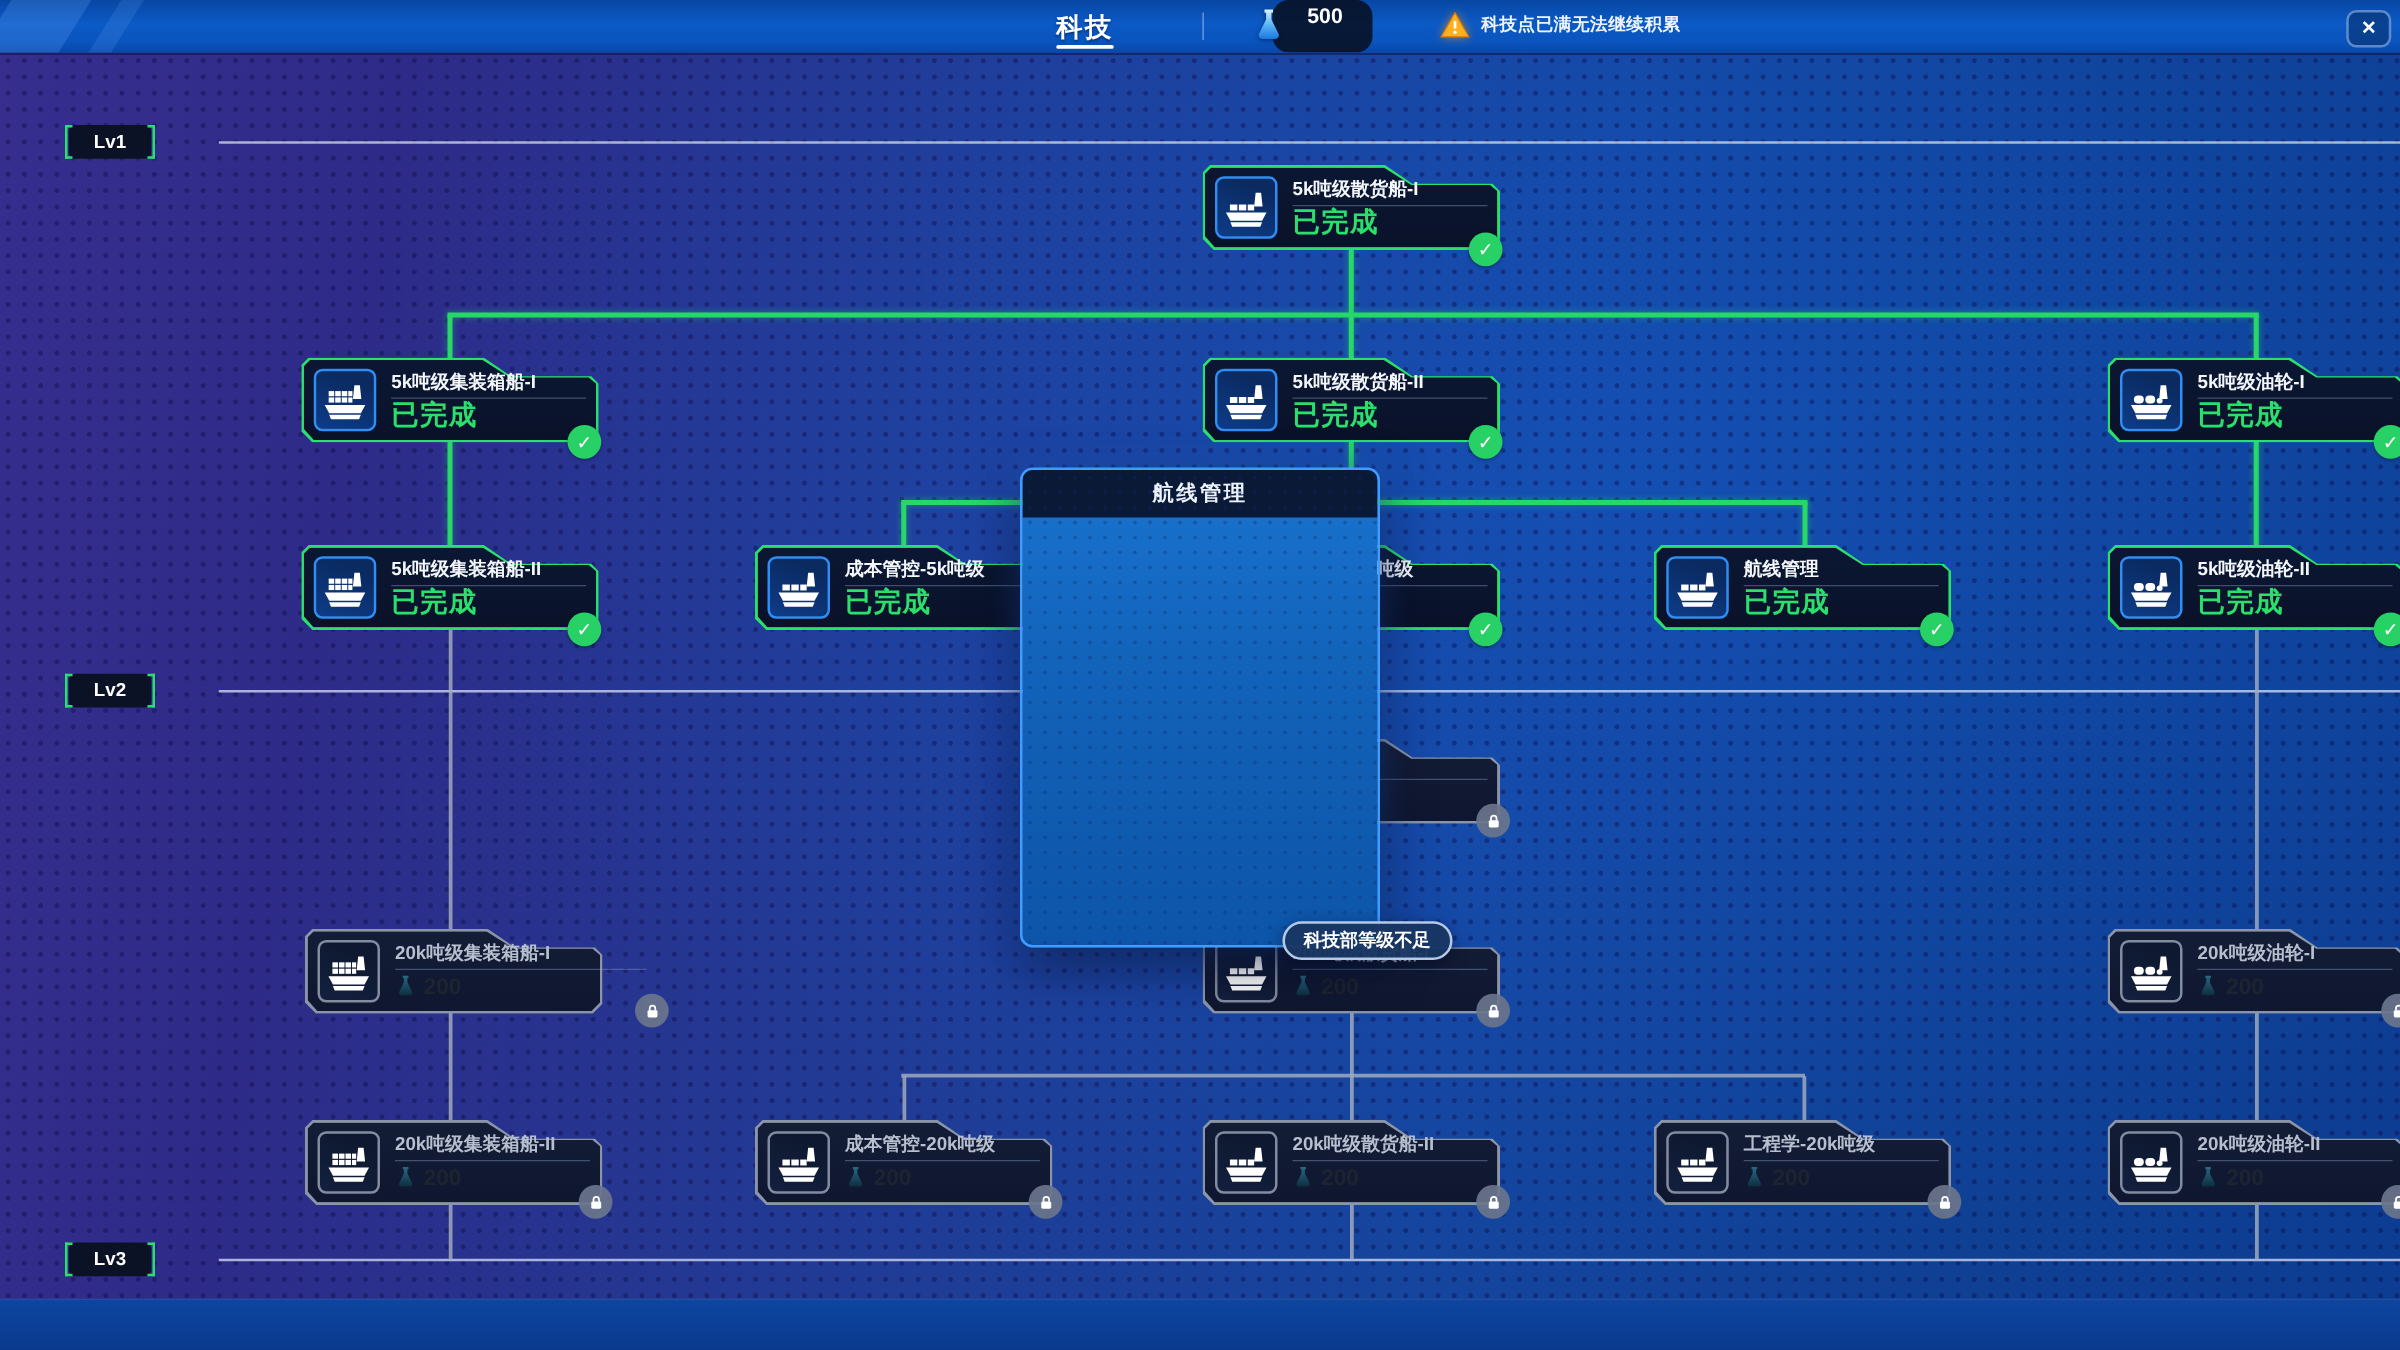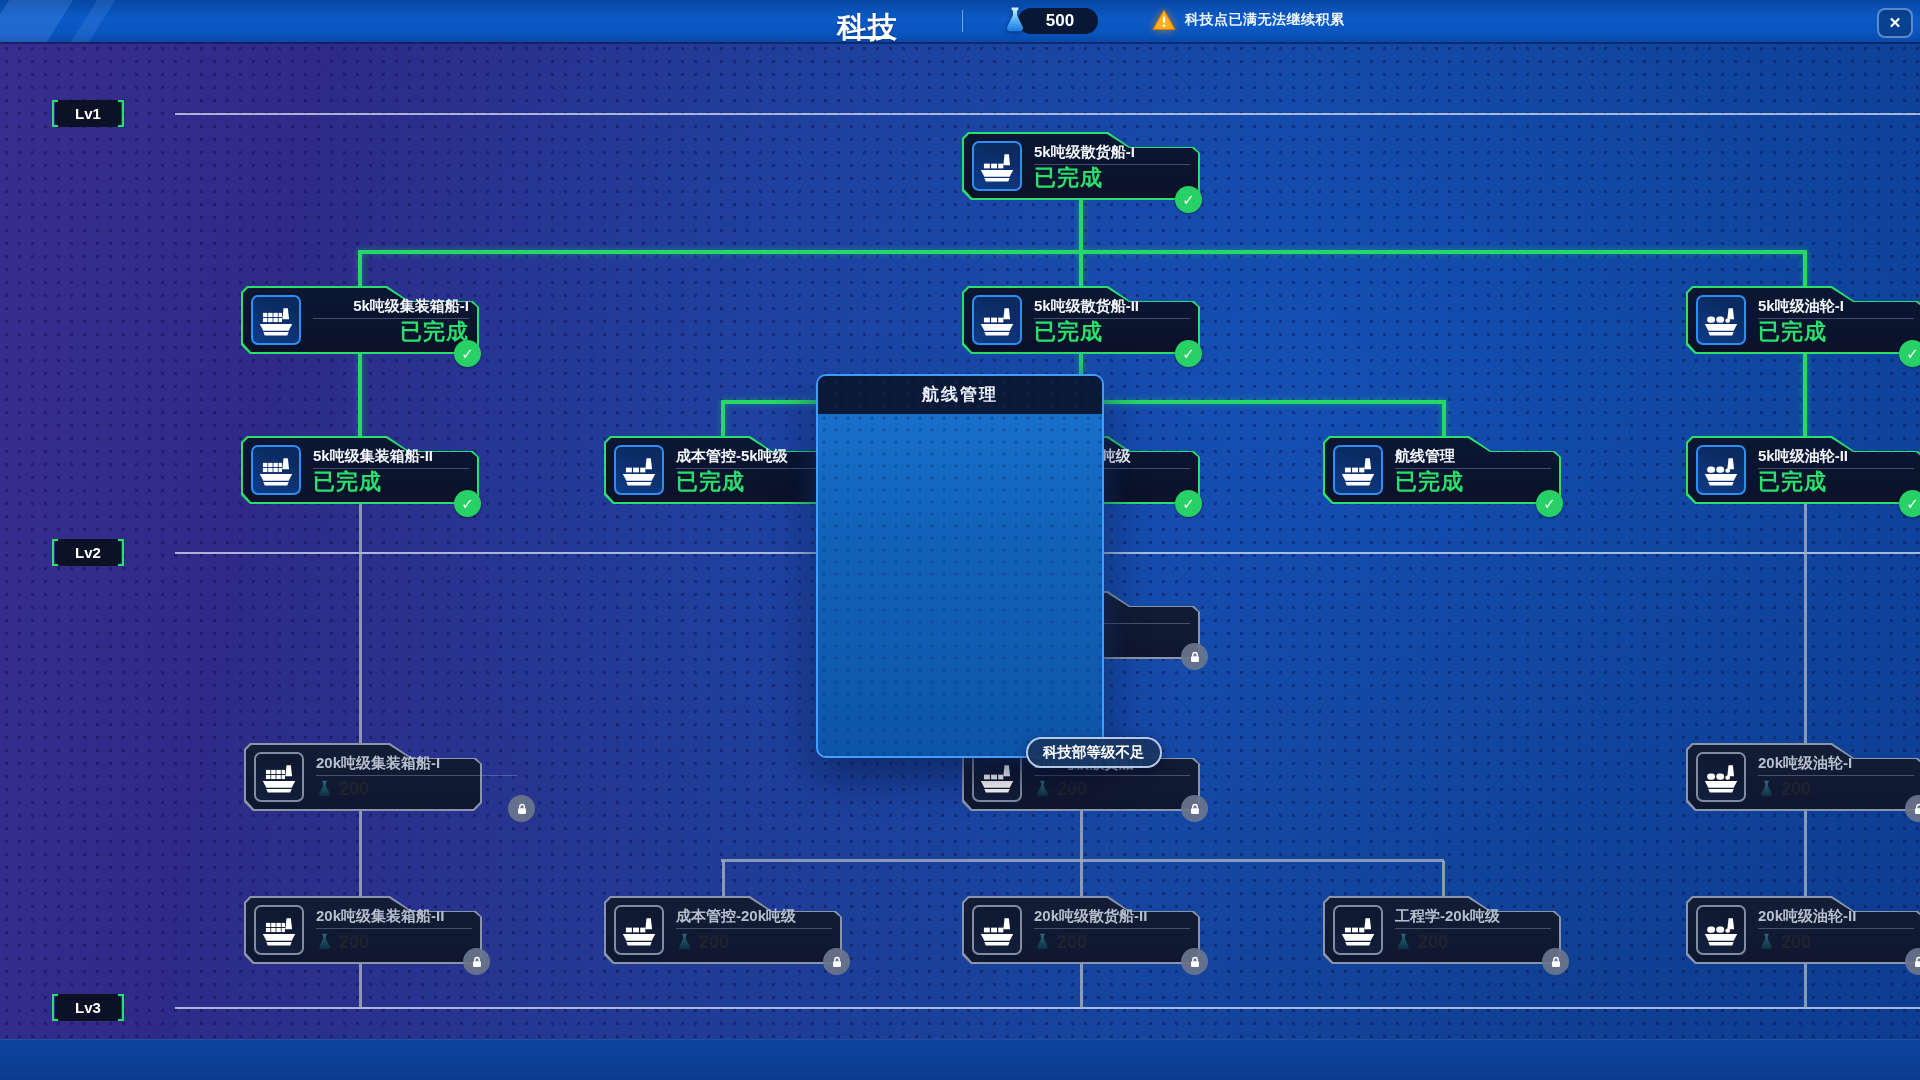--- a/index.html
+++ b/index.html
@@ -16,28 +16,28 @@
     background:linear-gradient(180deg,#0d45a0,#0a3a8e);border-top:1px solid rgba(140,180,255,.18);}
 
   
   .topbar{position:absolute;left:0;top:0;width:100%;height:42px;z-index:10;overflow:hidden;
     background:linear-gradient(180deg,#0747a4 0%,#0b5ac6 45%,#0a54bd 80%,#0848a8 100%);
     box-shadow:0 2px 0 rgba(5,20,70,.55);}
   .streak{position:absolute;top:-6px;height:54px;background:rgba(110,175,255,.22);transform:skewX(-32deg);}
   .streak.s1{left:-4px;width:64px;}
   .streak.s2{left:84px;width:18px;background:rgba(110,175,255,.16);}
   .tab{position:absolute;left:836px;top:0;height:42px;width:64px;text-align:center;cursor:pointer;}
-  .tab-label{display:block;margin-top:8px;color:#fff;font-size:29px;font-weight:bold;letter-spacing:2px;
+  .tab-label{display:block;margin-top:8px;color:#fff;font-size:21px;font-weight:bold;letter-spacing:2px;
     text-shadow:0 1px 2px rgba(0,30,90,.6);}
   .tab-underline{position:absolute;left:50%;bottom:3px;width:46px;height:3px;margin-left:-23px;
     background:#fff;border-radius:2px;}
   .tb-divider{position:absolute;left:962px;top:10px;width:1px;height:22px;background:rgba(230,240,255,.5);}
   .points{position:absolute;left:1002px;top:6px;height:30px;display:flex;align-items:center;}
   .flask-tb{width:26px;height:30px;position:relative;z-index:2;filter:drop-shadow(0 1px 2px rgba(0,20,60,.6));}
-  .points-pill{margin-left:-10px;background:rgba(7,16,34,.88);border-radius:13px;height:26px;line-height:26px;
+  .points-pill{margin-left:-10px;background:rgba(7,16,34,.88);border-radius:13px;height:42px;line-height:26px;
     padding:0 16px 0 20px;color:#fff;font-size:17px;font-weight:bold;min-width:44px;text-align:center;}
   .warning{position:absolute;left:1152px;top:8px;display:flex;align-items:center;gap:9px;}
   .warn-ic{width:24px;height:24px;filter:drop-shadow(0 0 4px rgba(255,150,0,.6));}
   .warning-text{color:#eef4ff;font-size:14px;font-weight:bold;letter-spacing:.5px;}
   .close-btn{position:absolute;left:1877px;top:8px;width:36px;height:30px;border-radius:8px;cursor:pointer;
     background:rgba(8,28,66,.38);border:2px solid rgba(160,200,255,.55);color:#fff;
     font-size:15px;font-weight:bold;line-height:26px;text-align:center;padding:0;}
 
   
   .lv-line{position:absolute;left:175px;width:1745px;height:2px;background:rgba(222,230,248,.72);z-index:1;}
@@ -211,21 +211,21 @@
           <div class="node-status">已完成</div>
 
         </div>
       </div>
       <div class="badge">
         <span class="chk">✓</span>
 
       </div>
     </div>
 
-    <div class="node done" style="left: 241px; top: 286px; text-align: right;">
+    <div class="node done" style="left: 241px; top: 286px;">
       <div class="shape">
           <div class="shape-in"></div>
         </div>
       <div class="node-content">
         <div class="icon-box">
           <svg class="ship-s" viewBox="0 0 48 48">
               <use class="ship-use" href="#ship-container"></use>
             </svg>
         </div>
         <div class="texts">

